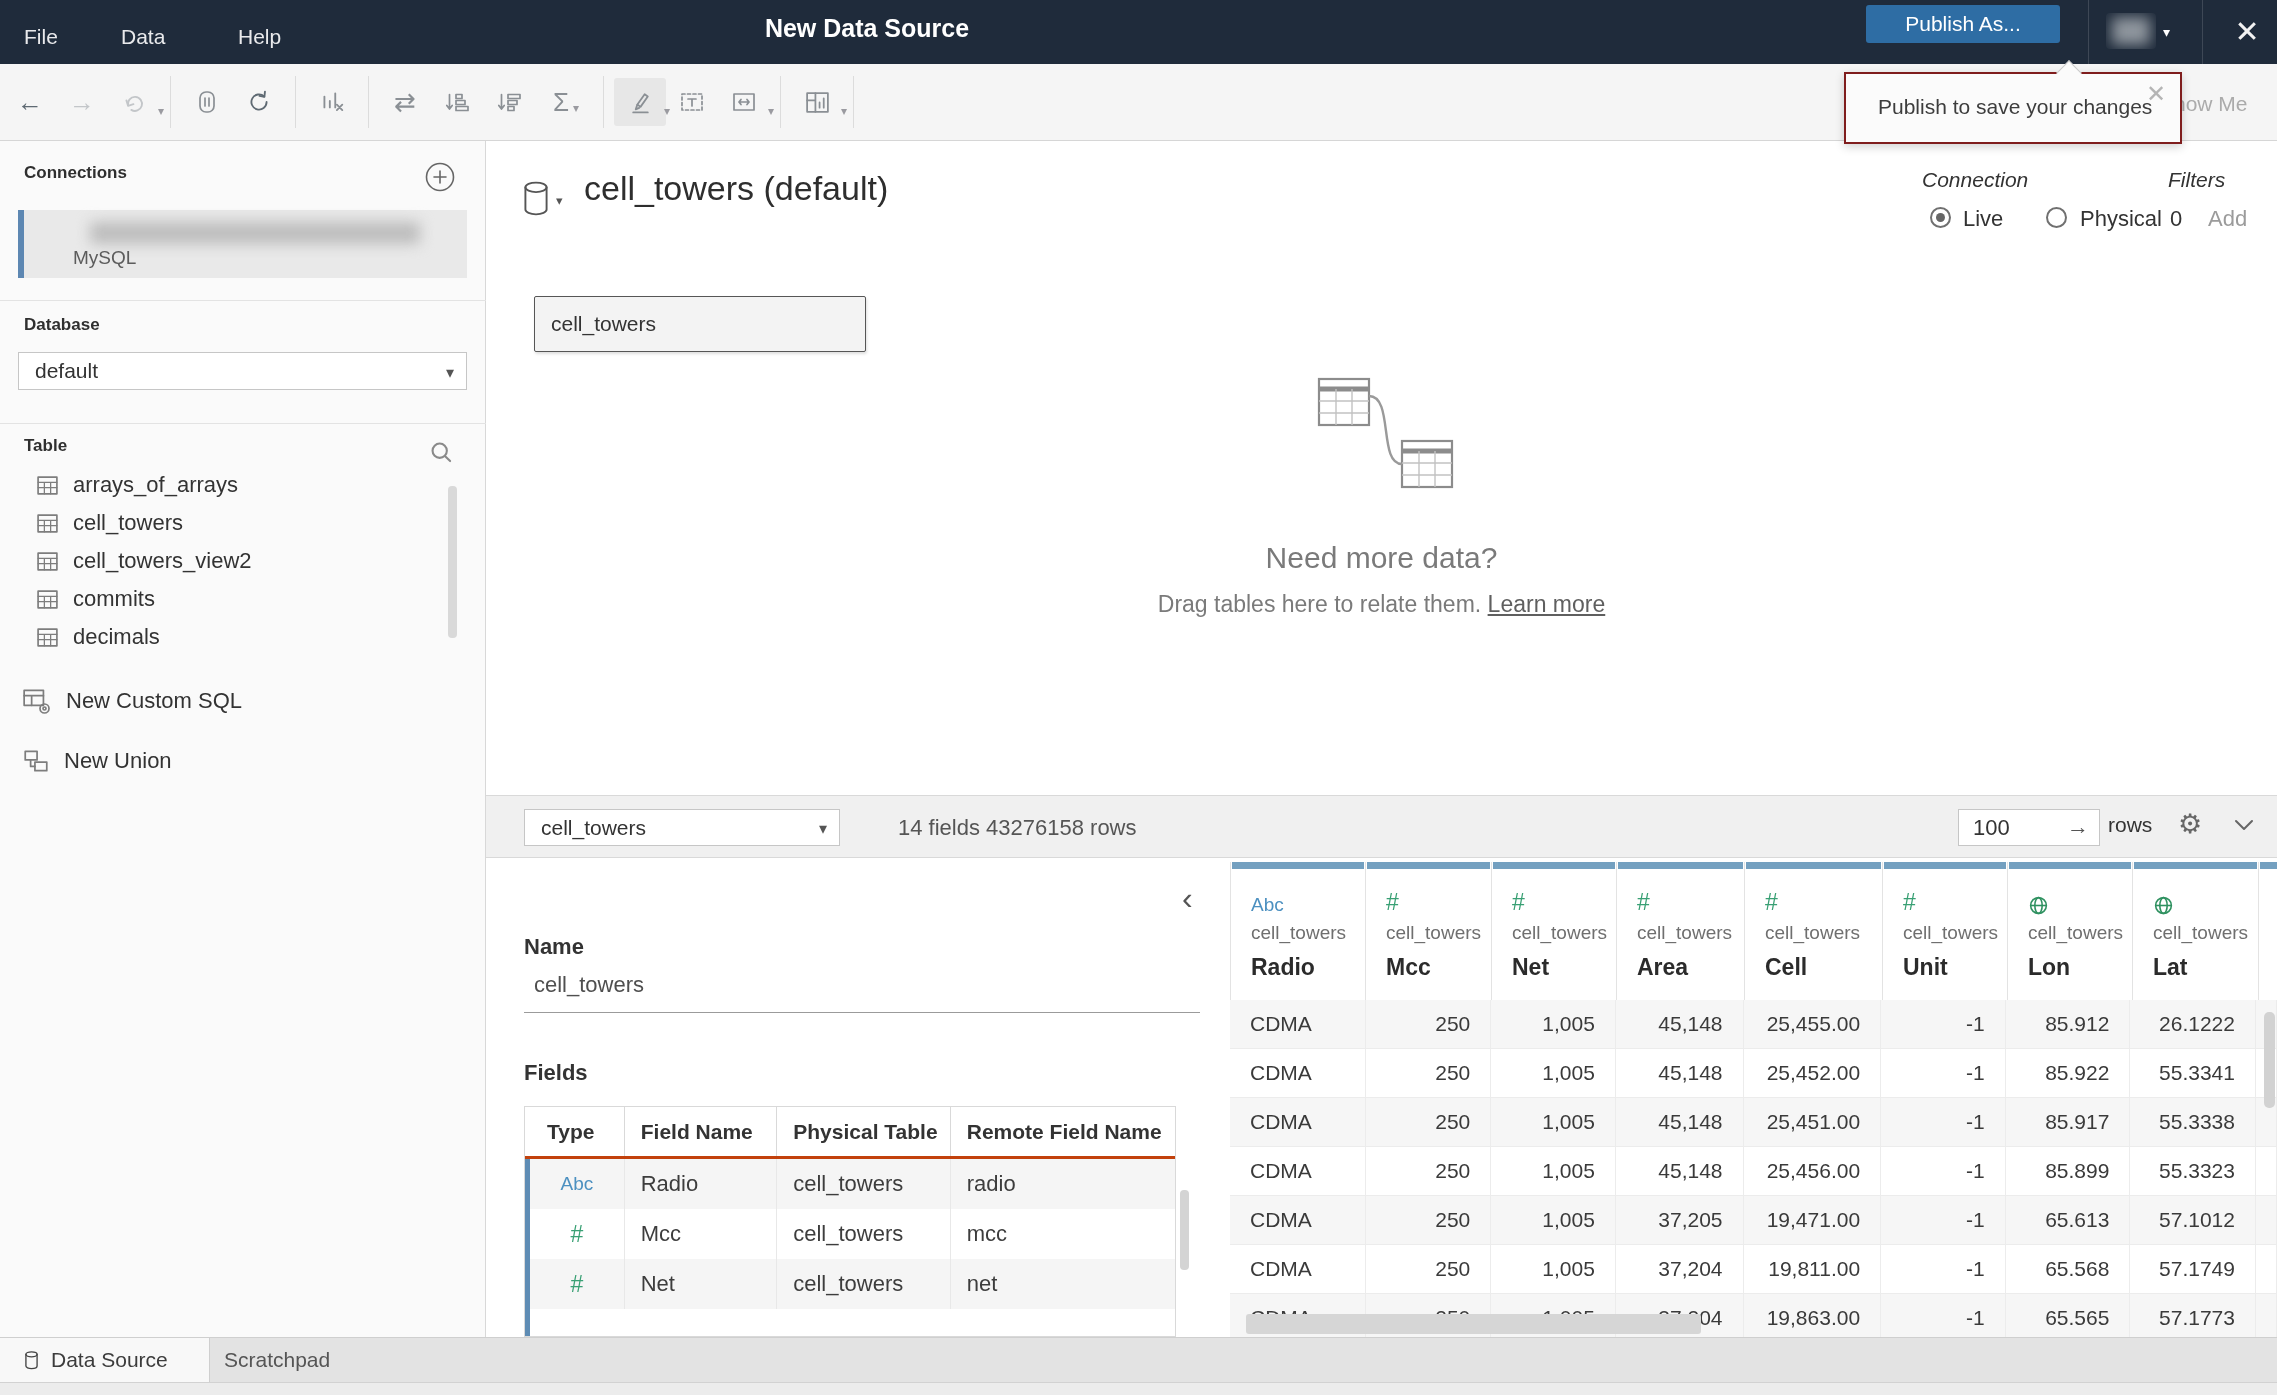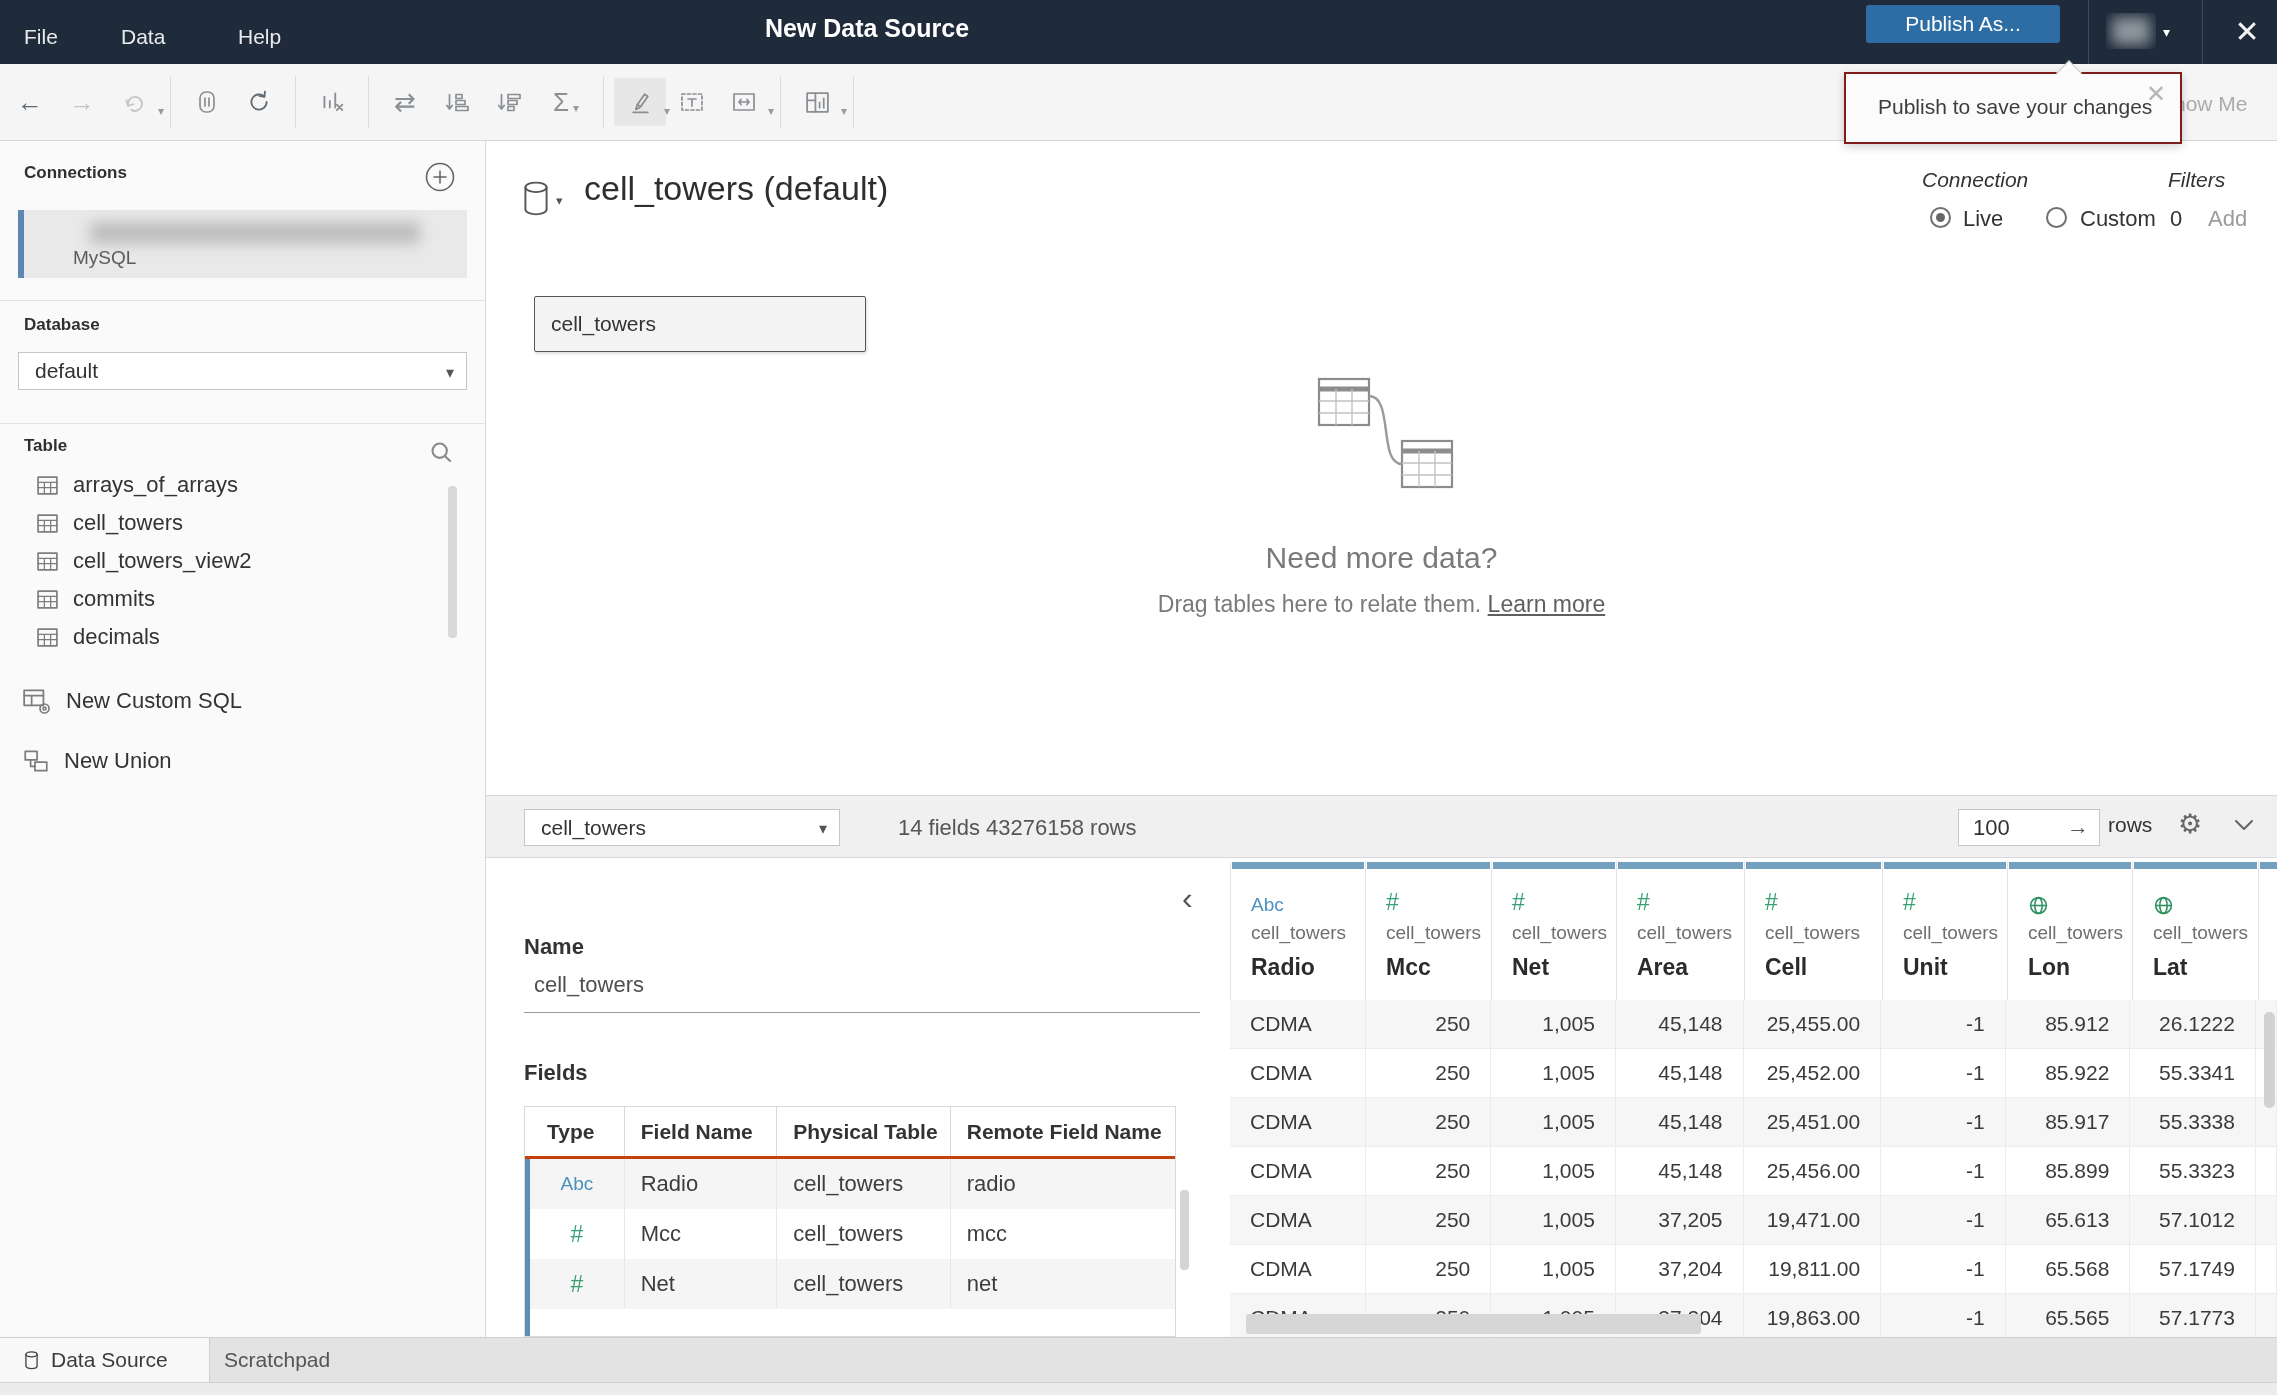--- a/index.html
+++ b/index.html
@@ -357,21 +357,21 @@
           <path d="M3 6 V27 a10 4.5 0 0 0 20 0 V6"></path>
         </svg>
     </div>
     <span id="ds-caret">▾</span>
     <div id="ds-title">cell_towers (default)</div>
 
     <span class="cv-label" id="conn-label">Connection</span>
     <div class="radio sel" id="radio-live"></div>
     <span class="radio-label" id="label-live">Live</span>
     <div class="radio" id="radio-extract"></div>
-    <span class="radio-label" id="label-extract">Custom</span>
+    <span class="radio-label" id="label-extract">Physical</span>
     <span class="cv-label" id="filters-label">Filters</span>
     <span id="filters-count">0</span>
     <span id="filters-add">Add</span>
 
     <div id="node-box">
       <span>cell_towers</span>
     </div>
 
     <svg id="illo" width="152" height="122" viewBox="0 0 152 122">
       <g fill="none" stroke="#8c8c8c" stroke-width="2.2">

